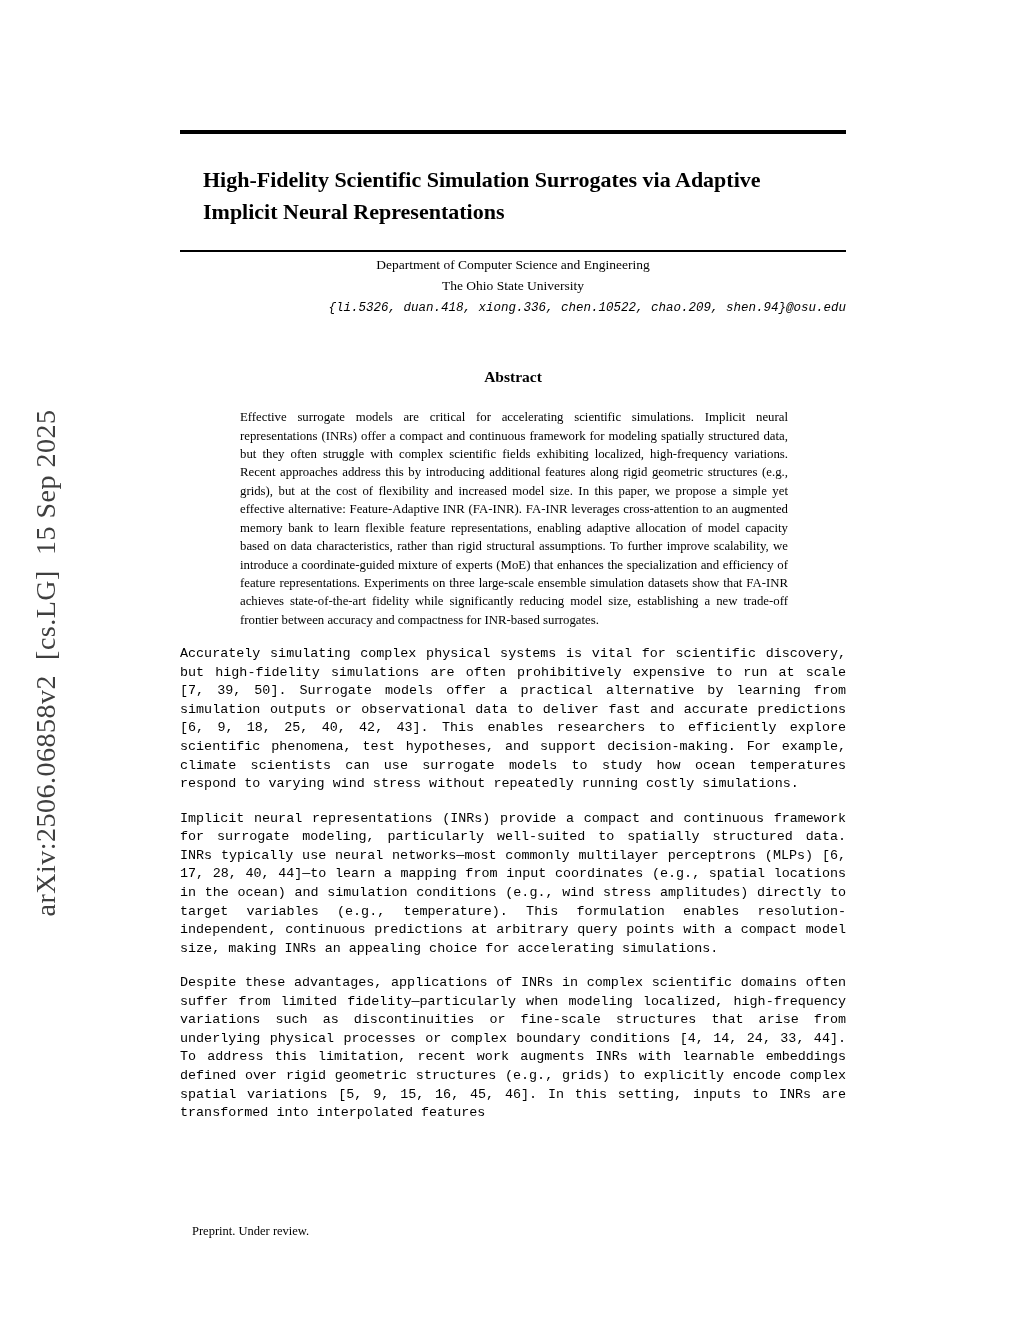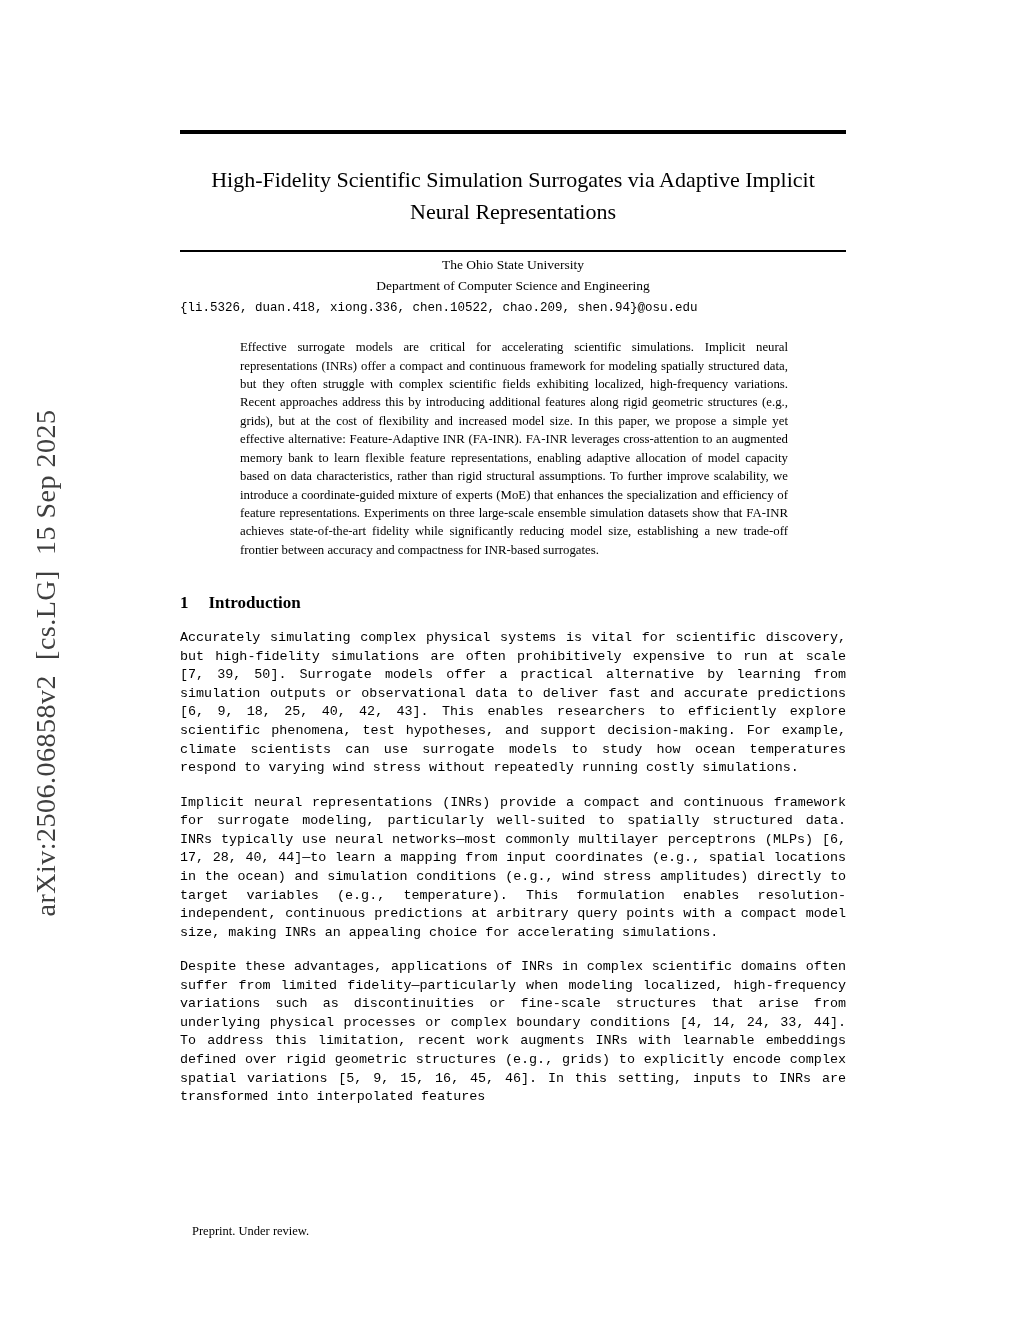--- a/index.html
+++ b/index.html
@@ -39,43 +39,43 @@
   }
   .rule-thin {
     margin-top: 22px;
     height: 2px;
     background: #000000;
   }
   .title {
     margin: 30px auto 0 auto;
     max-width: 620px;
     font-size: 22px;
-    font-weight: normal;
+    font-weight: bold;
     line-height: 1.45;
-    text-align: center;
   }
   .authors {
     margin-top: 48px;
     text-align: center;
     font-weight: bold;
     font-size: 13.5px;
     line-height: 1.3;
   }
   .affil {
     margin-top: 4px;
     text-align: center;
     font-size: 13.5px;
     line-height: 1.3;
   }
   .emails {
     margin-top: 5px;
-    text-align: left;
+    text-align: right;
     font-family: "Liberation Mono", monospace;
     font-size: 12.5px;
     line-height: 1.3;
+    font-style: italic;
   }
   .abstract-heading {
     margin: 52px 0 0 0;
     text-align: center;
     font-size: 15.5px;
     font-weight: bold;
   }
   .abstract-body {
     margin: 22px 58px 12px 60px;
     text-align: justify;
@@ -116,32 +116,30 @@
 
   <div class="content">
 
     <div class="rule-thick"></div>
 
     <h1 class="title">High-Fidelity Scientific Simulation Surrogates via Adaptive Implicit Neural Representations</h1>
 
     <div class="rule-thin"></div>
 
 
+    <div class="affil">Department of Computer Science and Engineering</div>
+
     <div class="affil">The Ohio State University</div>
-
-    <div class="affil">Department of Computer Science and Engineering</div>
 
     <div class="emails">{li.5326, duan.418, xiong.336, chen.10522, chao.209, shen.94}@osu.edu</div>
 
+    <h2 class="abstract-heading">Abstract</h2>
 
     <p class="abstract-body">Effective surrogate models are critical for accelerating scientific simulations. Implicit neural representations (INRs) offer a compact and continuous framework for modeling spatially structured data, but they often struggle with complex scientific fields exhibiting localized, high-frequency variations. Recent approaches address this by introducing additional features along rigid geometric structures (e.g., grids), but at the cost of flexibility and increased model size. In this paper, we propose a simple yet effective alternative: Feature-Adaptive INR (FA-INR). FA-INR leverages cross-attention to an augmented memory bank to learn flexible feature representations, enabling adaptive allocation of model capacity based on data characteristics, rather than rigid structural assumptions. To further improve scalability, we introduce a coordinate-guided mixture of experts (MoE) that enhances the specialization and efficiency of feature representations. Experiments on three large-scale ensemble simulation datasets show that FA-INR achieves state-of-the-art fidelity while significantly reducing model size, establishing a new trade-off frontier between accuracy and compactness for INR-based surrogates.</p>
 
-    <h3 class="section-heading">
-      <span class="sec-num">1</span><span>Introduction</span>
-    </h3>
 
     <p class="body-par">Accurately simulating complex physical systems is vital for scientific discovery, but high-fidelity simulations are often prohibitively expensive to run at scale [7, 39, 50]. Surrogate models offer a practical alternative by learning from simulation outputs or observational data to deliver fast and accurate predictions [6, 9, 18, 25, 40, 42, 43]. This enables researchers to efficiently explore scientific phenomena, test hypotheses, and support decision-making. For example, climate scientists can use surrogate models to study how ocean temperatures respond to varying wind stress without repeatedly running costly simulations.</p>
 
     <p class="body-par">Implicit neural representations (INRs) provide a compact and continuous framework for surrogate modeling, particularly well-suited to spatially structured data. INRs typically use neural networks—most commonly multilayer perceptrons (MLPs) [6, 17, 28, 40, 44]—to learn a mapping from input coordinates (e.g., spatial locations in the ocean) and simulation conditions (e.g., wind stress amplitudes) directly to target variables (e.g., temperature). This formulation enables resolution-independent, continuous predictions at arbitrary query points with a compact model size, making INRs an appealing choice for accelerating simulations.</p>
 
     <p class="body-par">Despite these advantages, applications of INRs in complex scientific domains often suffer from limited fidelity—particularly when modeling localized, high-frequency variations such as discontinuities or fine-scale structures that arise from underlying physical processes or complex boundary conditions [4, 14, 24, 33, 44]. To address this limitation, recent work augments INRs with learnable embeddings defined over rigid geometric structures (e.g., grids) to explicitly encode complex spatial variations [5, 9, 15, 16, 45, 46]. In this setting, inputs to INRs are transformed into interpolated features</p>
 
   </div>
 
   <div class="footer">Preprint. Under review.</div>

